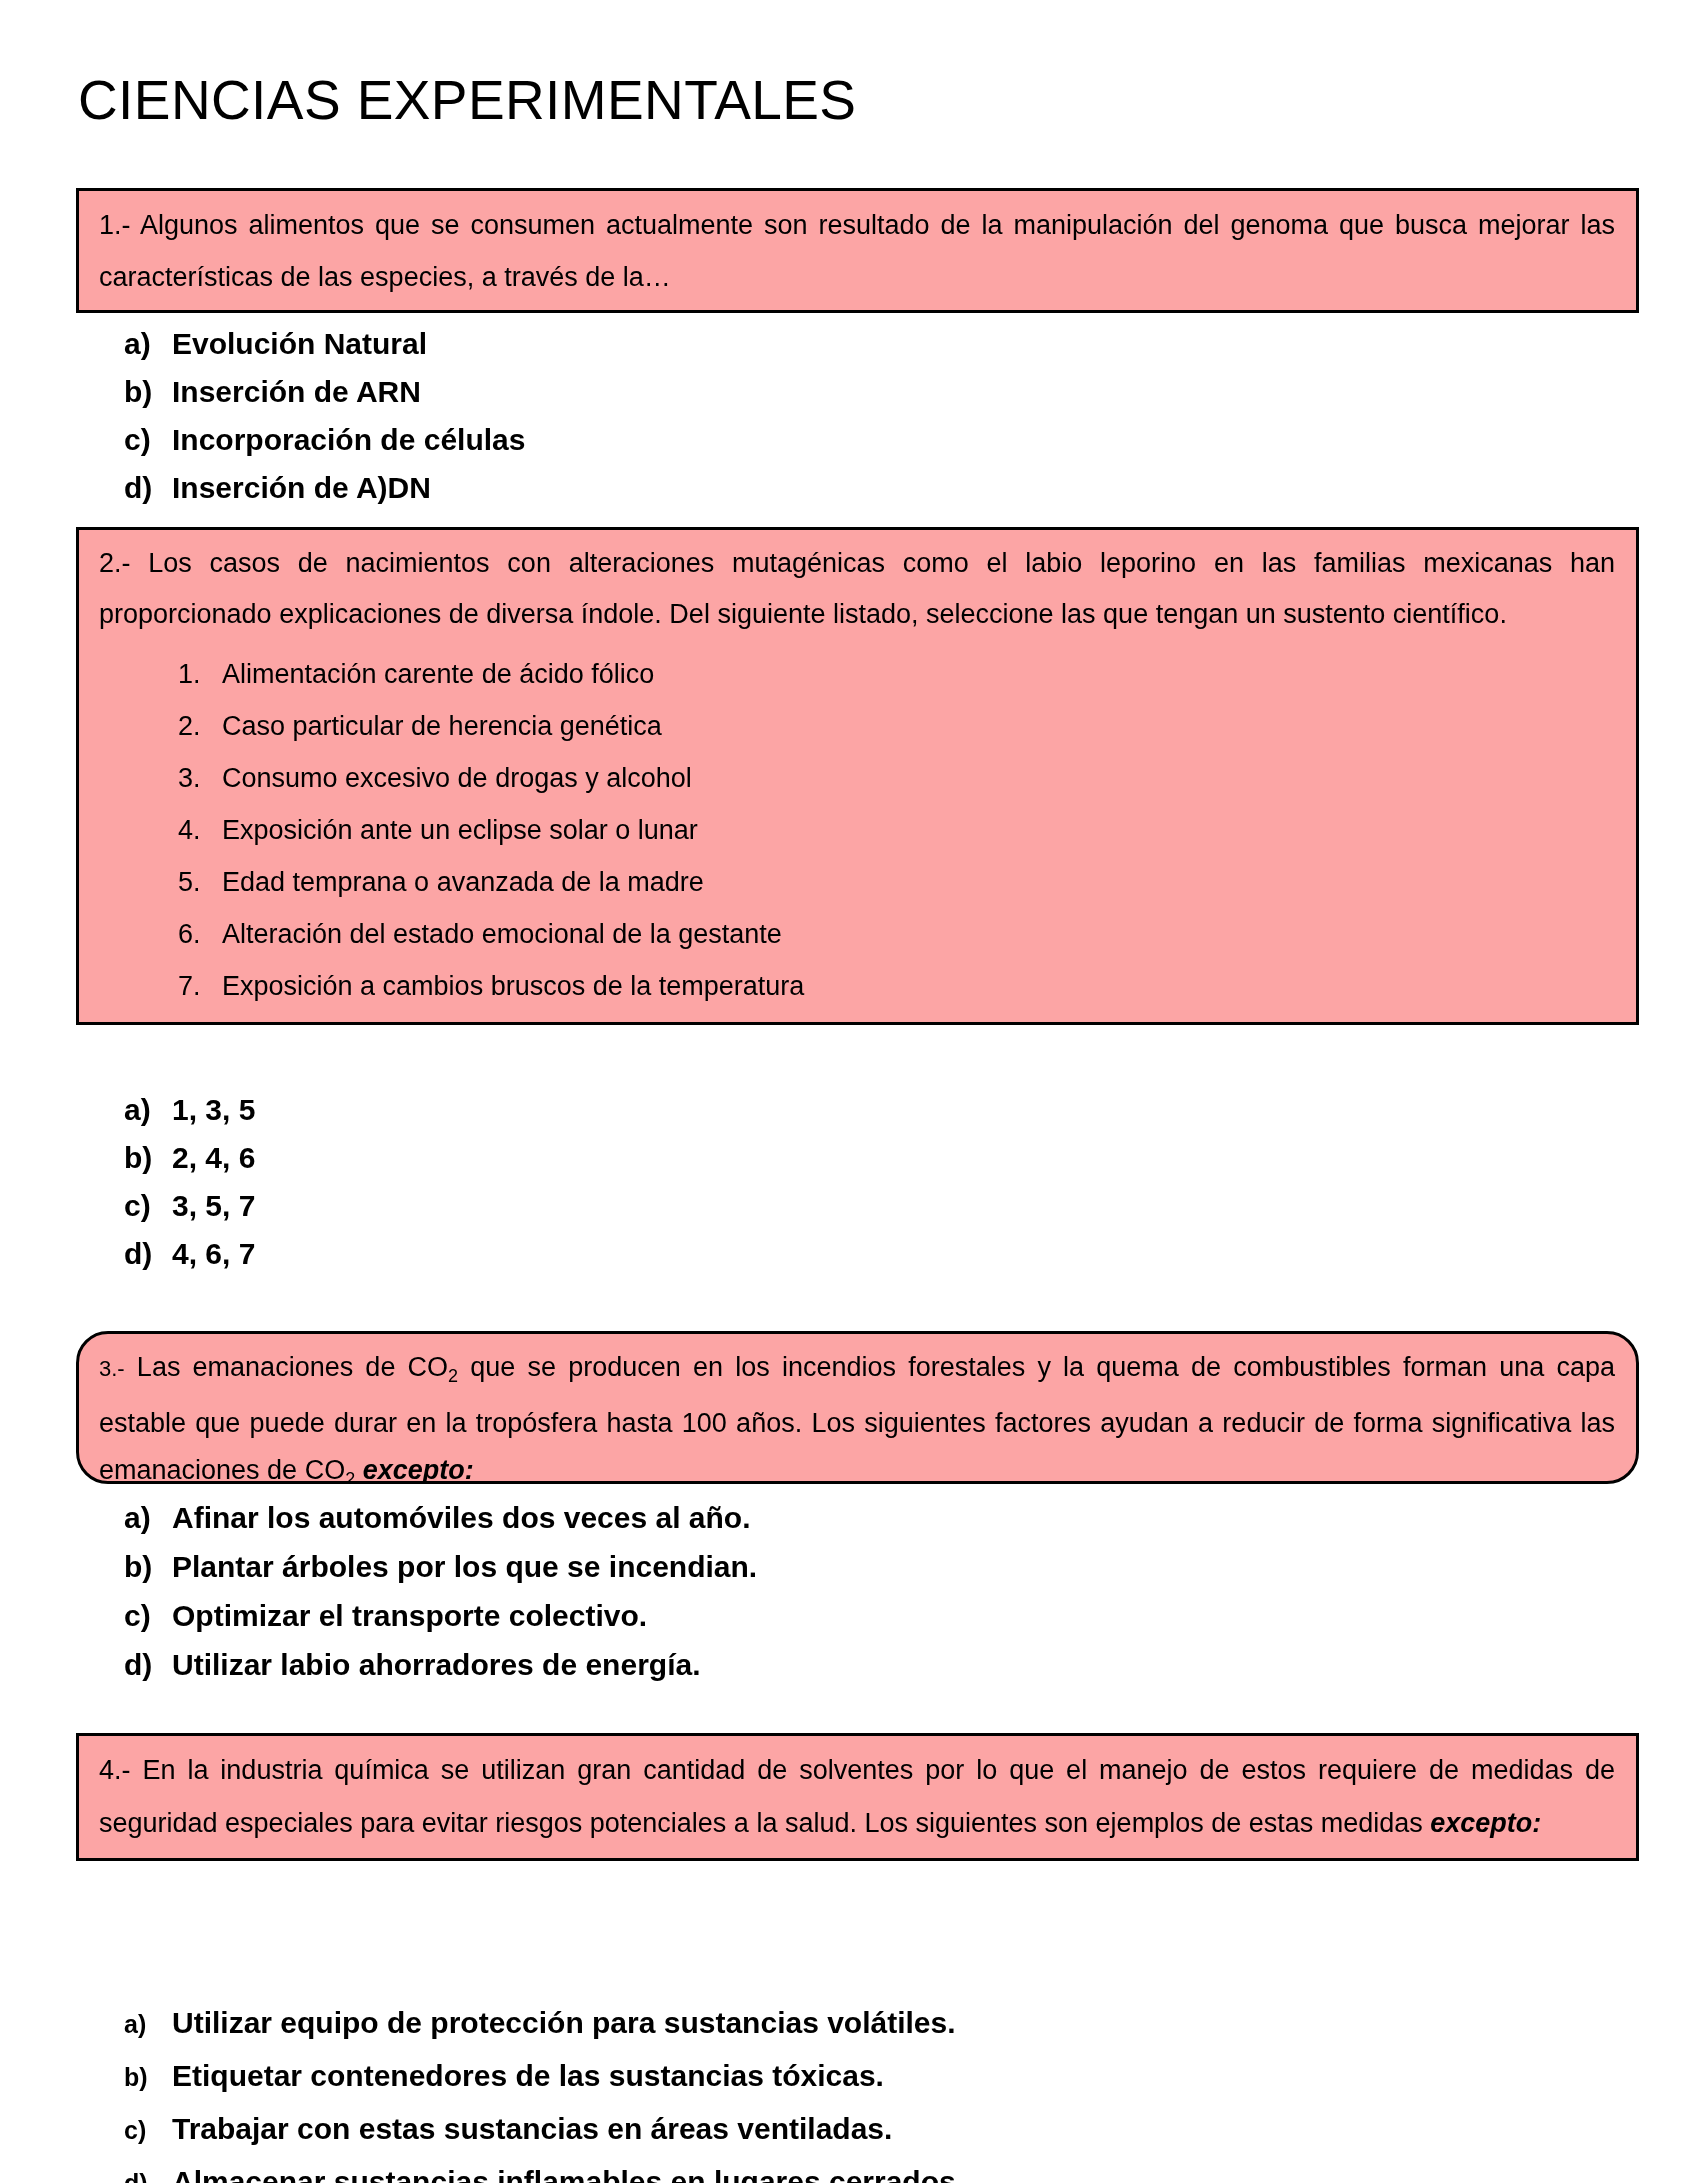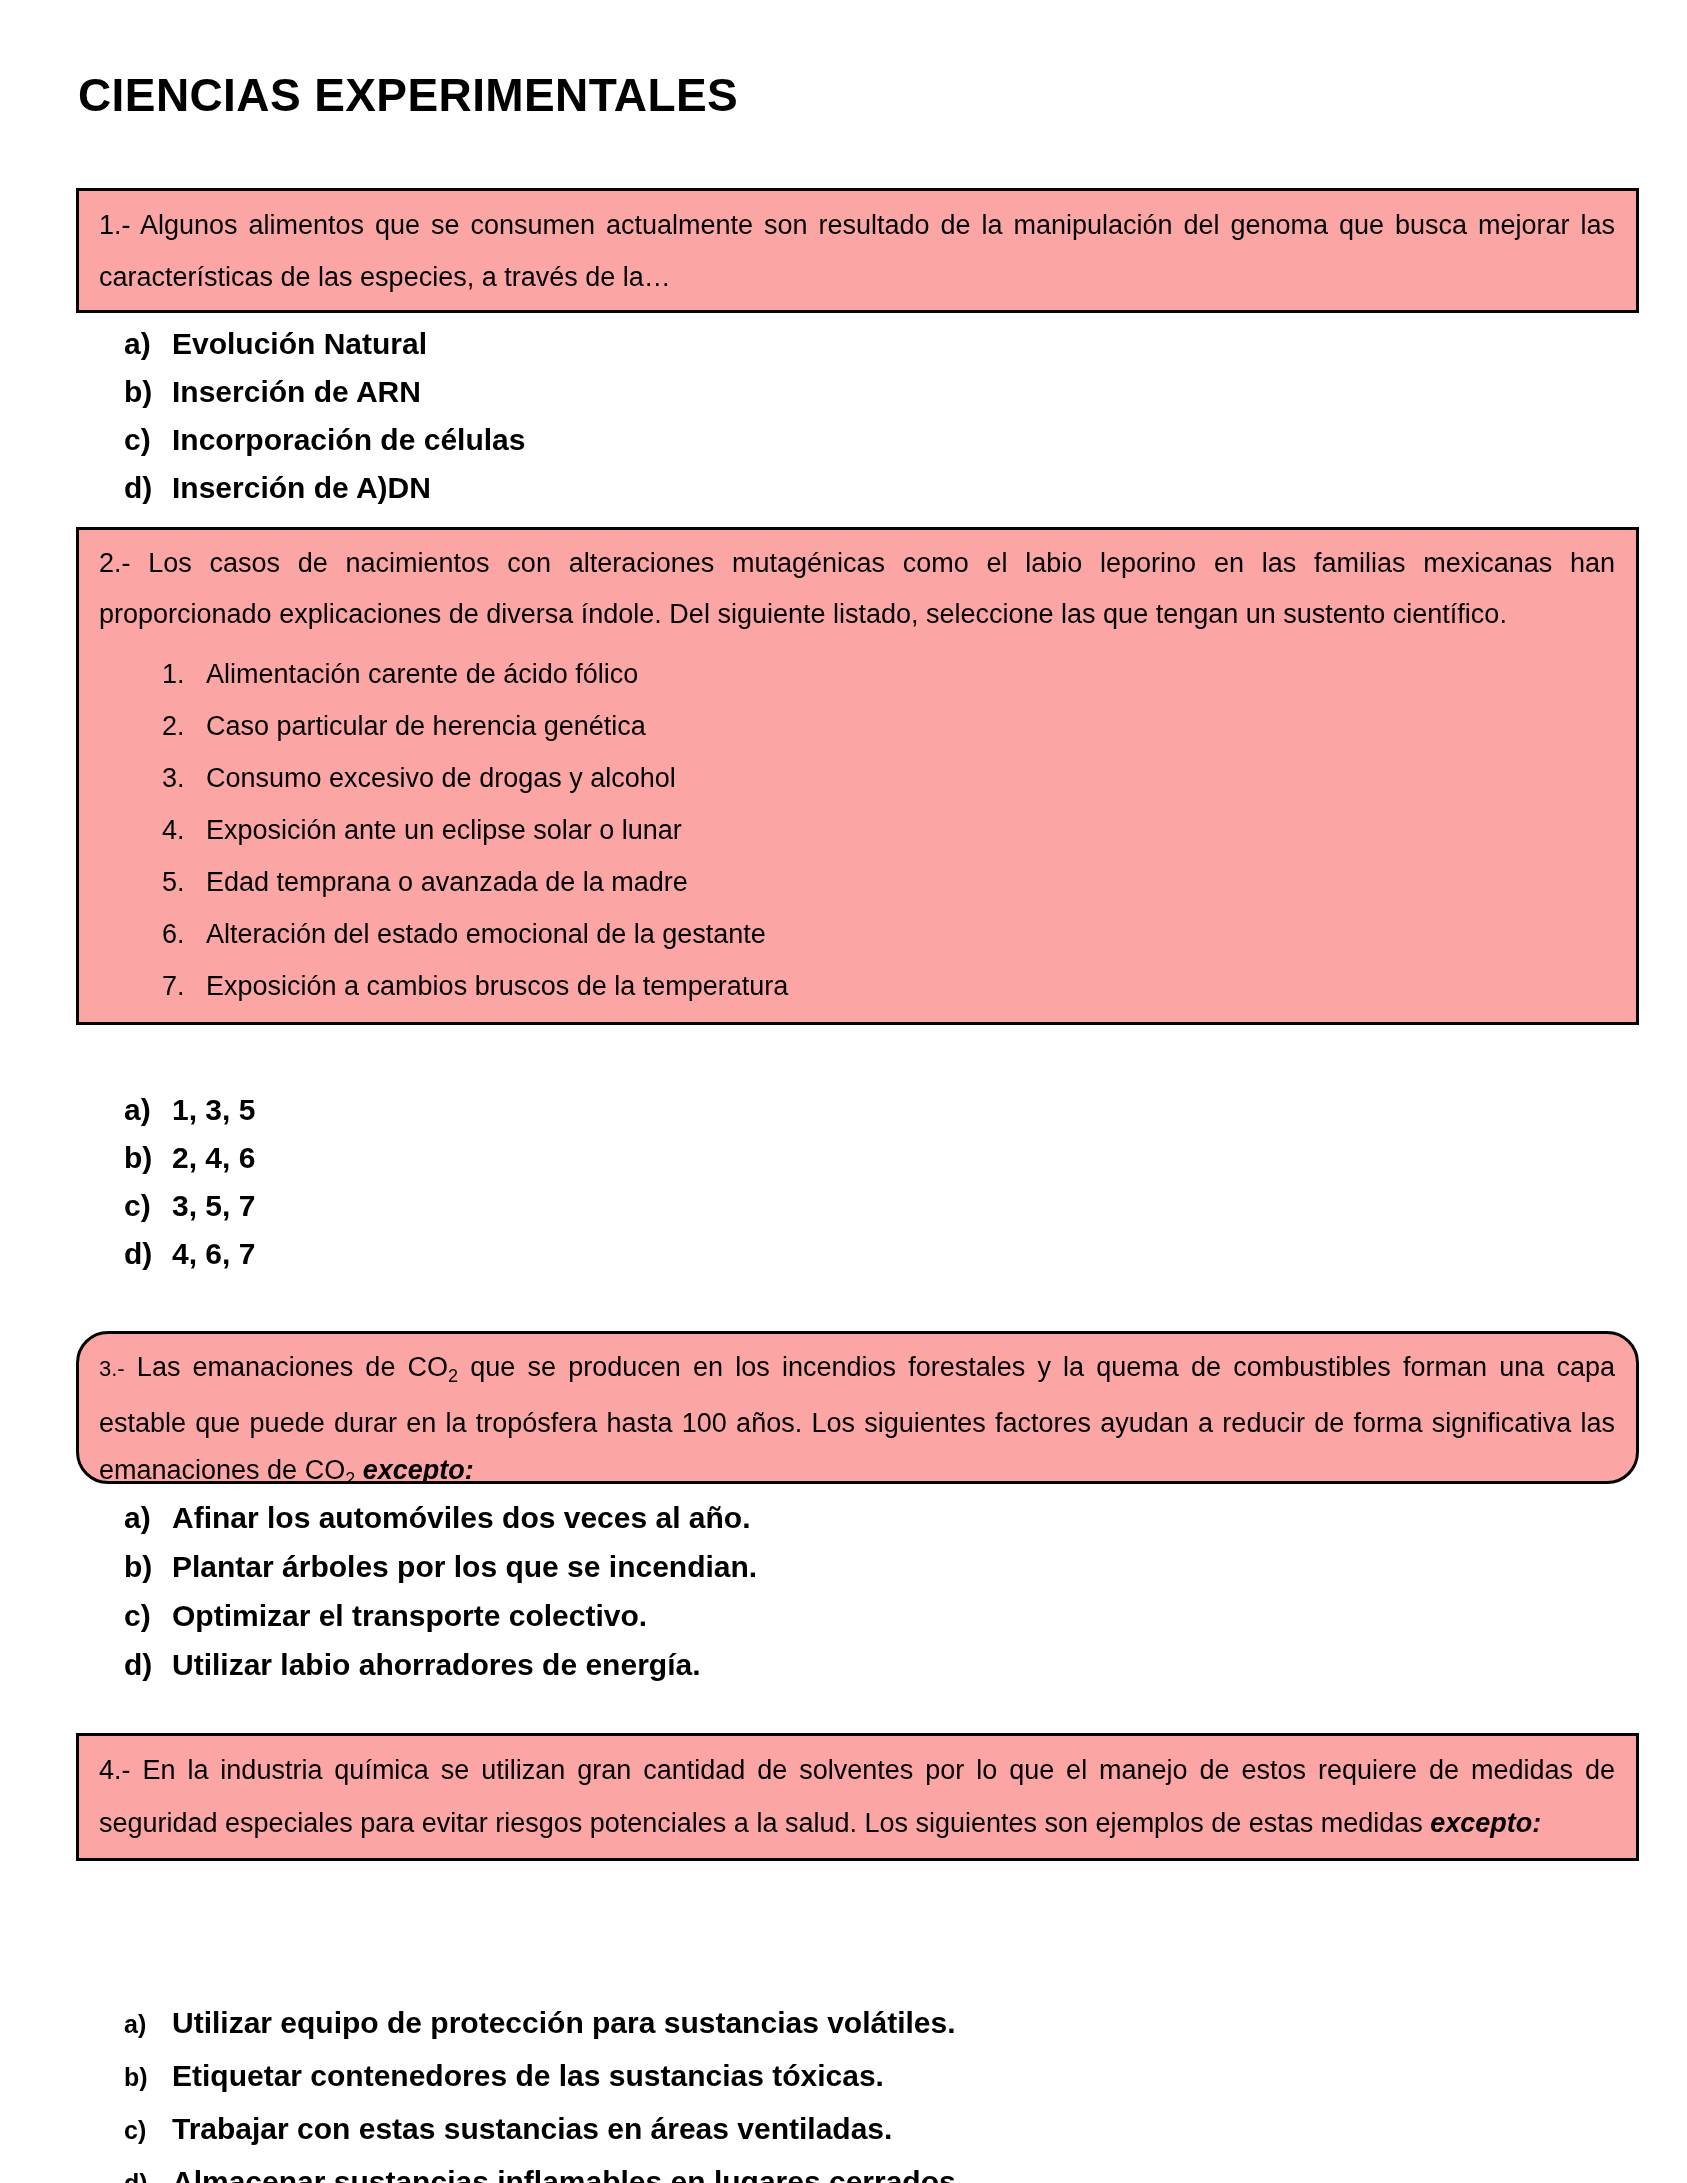--- a/index.html
+++ b/index.html
@@ -3,38 +3,38 @@
 <meta charset="utf-8">
 <style>
   html,body{margin:0;padding:0;background:#ffffff;}
   body{
     width:1687px;height:2183px;position:relative;
     color:#000;font-family:"Liberation Sans",sans-serif;
     -webkit-font-smoothing:antialiased;
   }
   .title{
     position:absolute;left:78px;top:68px;
-    font-size:46px;font-weight:bold;letter-spacing:0.4px;
+    font-size:55px;font-weight:normal;letter-spacing:0.4px;
   }
   .qbox{
     position:absolute;left:76px;width:1516px;
     border:3.3px solid #000;background:#fca5a5;
     font-size:27px;text-align:justify;
     box-sizing:content-box;
   }
   .qbox .qtext{padding:0;margin:0;}
   .box1{top:188px;padding:8.2px 21.4px 6.6px 20px;line-height:52px;}
   .box2{top:527px;padding:8.2px 21.4px 10px 20px;line-height:51px;}
   .box3{top:1331px;padding:10px 21.4px 0 20px;line-height:47px;height:137px;overflow:hidden;border-radius:32px;}
   .box4{top:1733px;padding:8.2px 21.4px 8.2px 20px;line-height:53px;}
   .qnum-small{font-size:22px;}
   .emph{font-weight:bold;font-style:italic;}
   sub.chem{font-size:18px;}
   .numlist{margin:8.2px 0 0 0;padding:0 0 0 63px;list-style:none;line-height:52px;}
-  .numlist .li{white-space:nowrap;text-align:left;}
+  .numlist .li{white-space:nowrap;text-align:left;margin-left:16px;}
   .numlist .num{display:inline-block;width:44px;}
   .opts{position:absolute;left:124px;font-size:30px;line-height:48px;font-weight:bold;}
   .opts .opt{white-space:nowrap;}
   .opts .letter{display:inline-block;min-width:48px;}
   .opts1{top:320px;}
   .opts2{top:1086px;}
   .opts3{top:1493px;line-height:49px;}
   .opts4{top:1997px;line-height:51px;}
   .opts4 .letter{font-size:25px;}
 </style>

